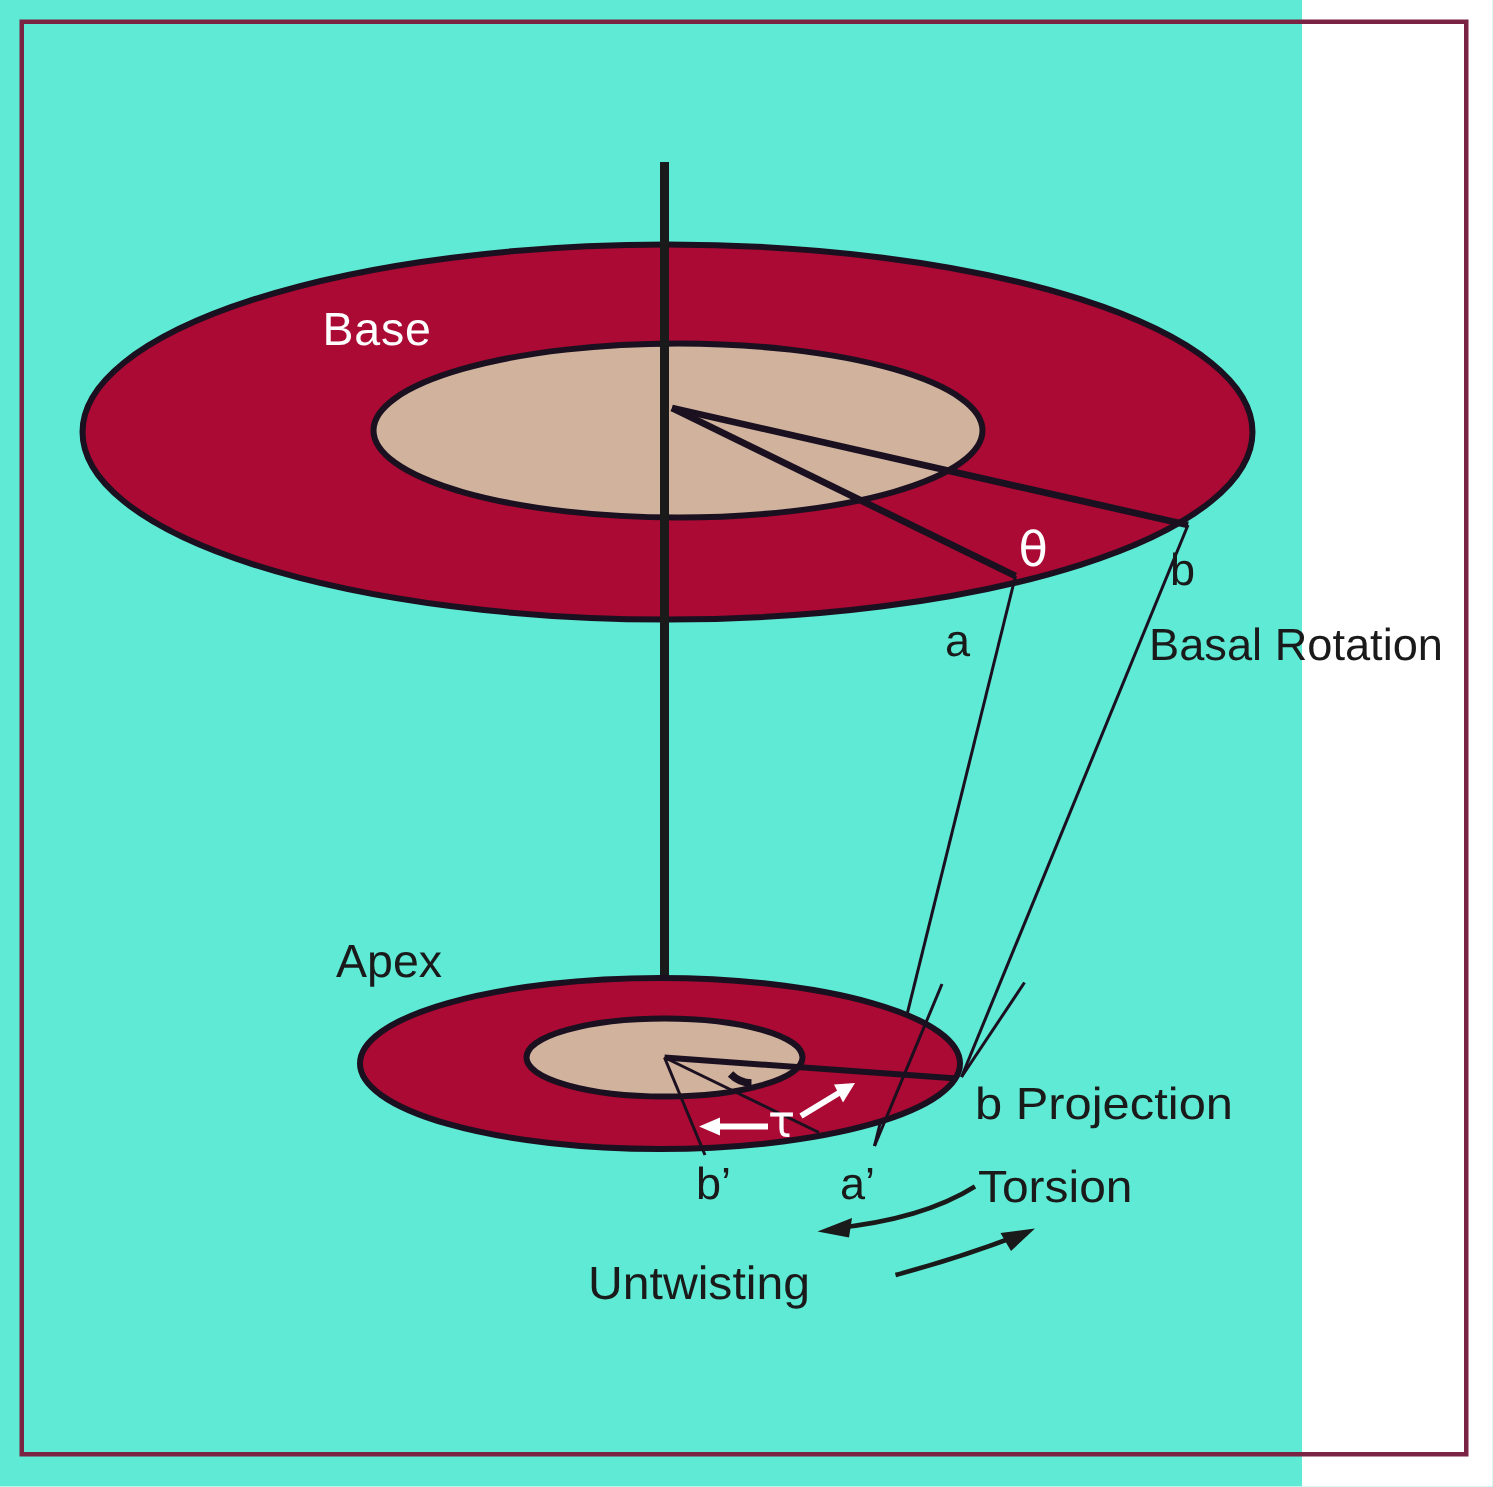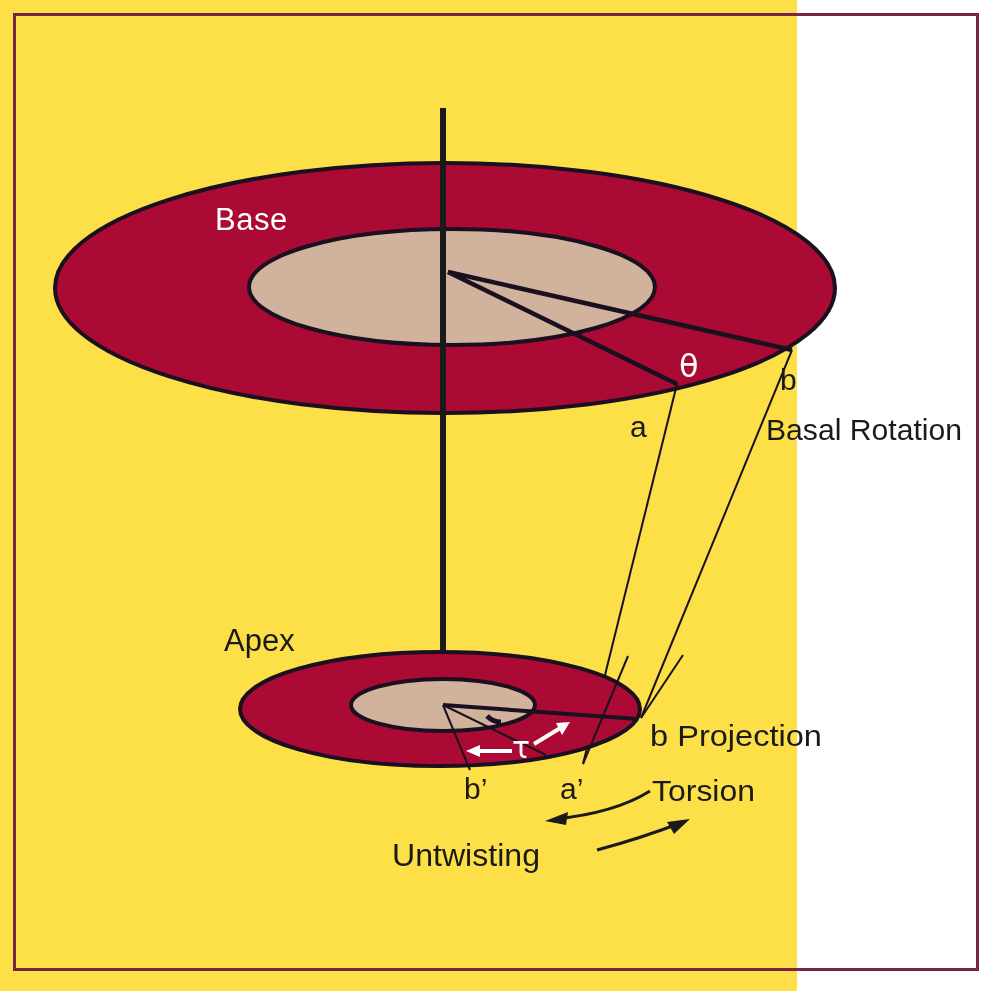--- a/index.html
+++ b/index.html
@@ -8,23 +8,23 @@
     background: #ffffff;
   }
   body {
     width: 995px;
     height: 991px;
     font-family: "Liberation Sans", sans-serif;
     overflow: hidden;
   }
   #figure-root {
     position: relative;
-    width: 797px;
+    width: 868px;
     height: 991px;
-    background: #fde047;
+    background: #5eead4;
     text-decoration: underline;
   }
   #figure-svg {
     position: absolute;
     top: 0;
     left: 0;
     width: 995px;
     height: 991px;
     display: block;
   }

